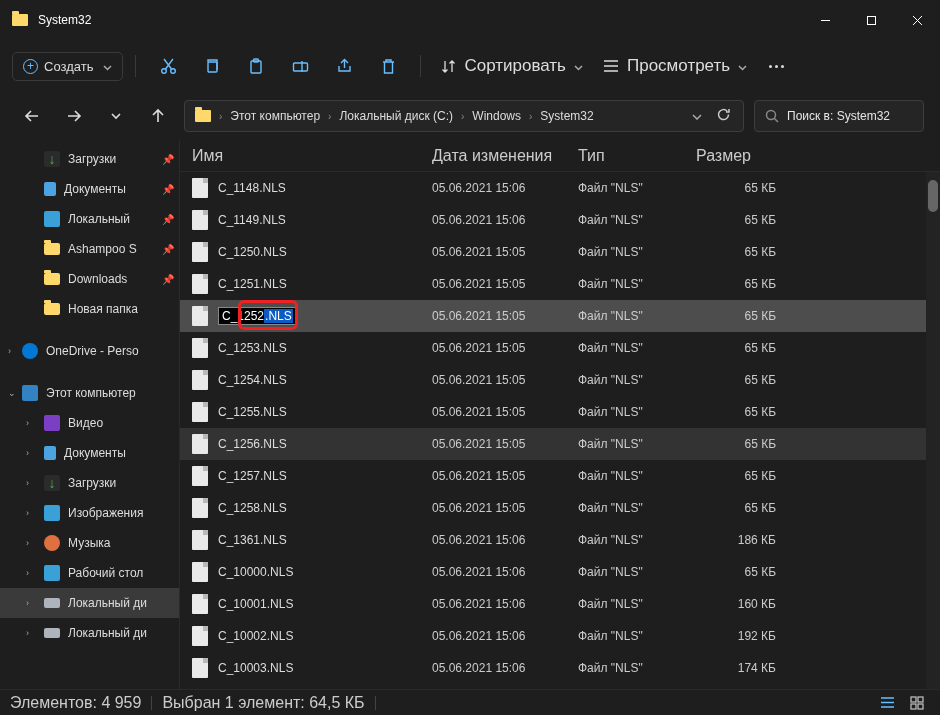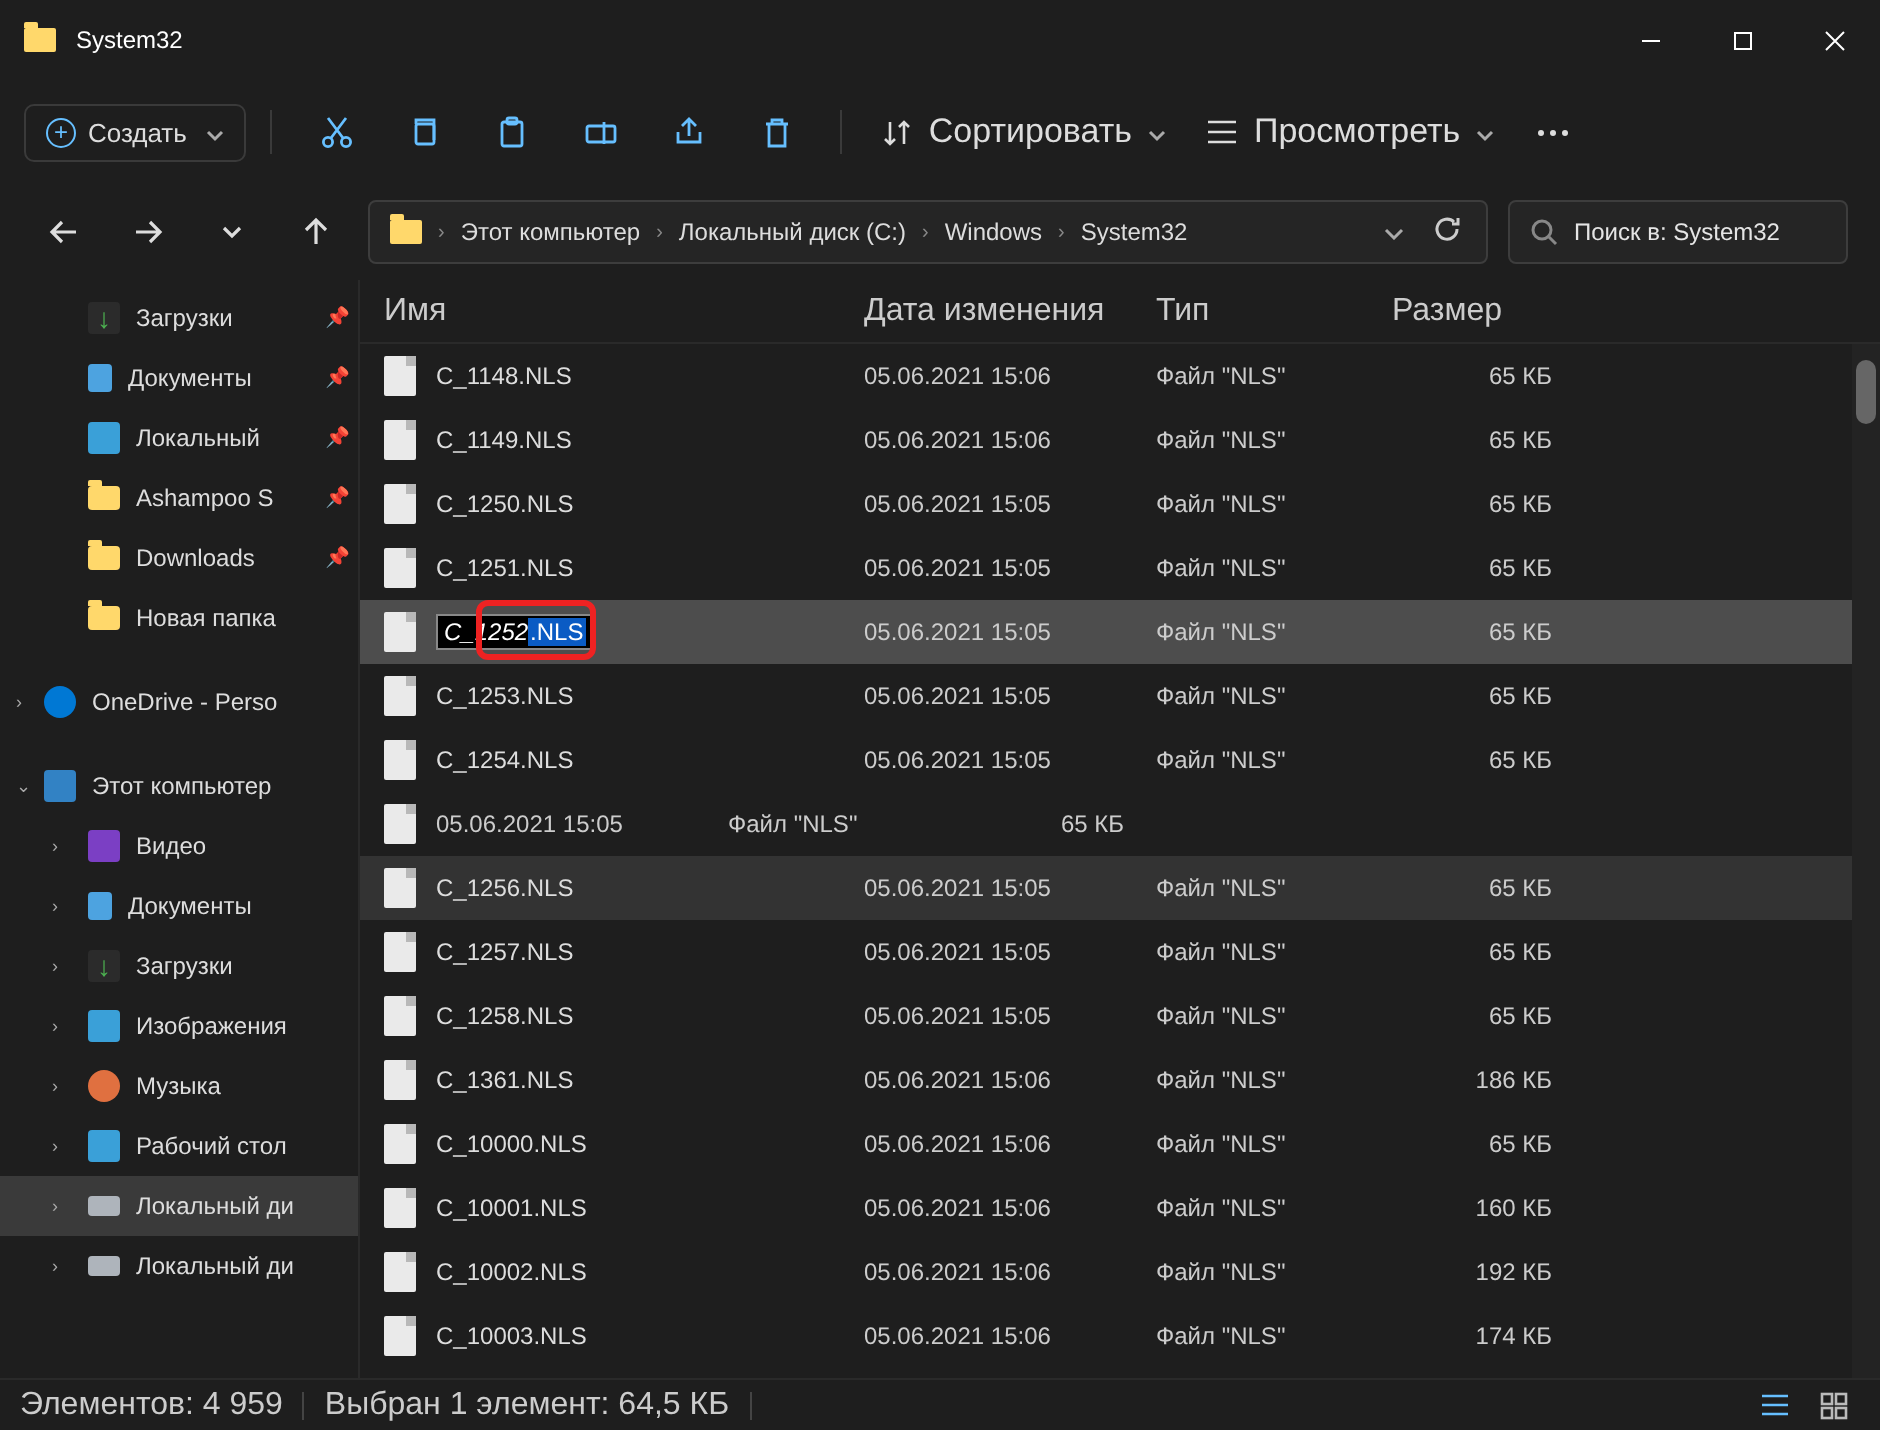--- a/index.html
+++ b/index.html
@@ -79,21 +79,21 @@
 .row.sel { background: #4d4d4d; }
 .row.hov { background: #333; }
 .row .fico { width: 16px; height: 20px; background: #eaeaea; margin-right: 10px; border-radius: 1px; position: relative; flex-shrink: 0; }
 .row .fico::after { content: ''; position: absolute; top: 0; right: 0; width: 5px; height: 5px; background: #b8b8b8; }
 .row .fname { width: 214px; overflow: hidden; white-space: nowrap; }
 .row .fdate { width: 146px; color: #ccc; }
 .row .ftype { width: 118px; color: #ccc; }
 .row .fsize { width: 80px; text-align: right; color: #ccc; }
 
 .rename-wrap { display: inline-flex; align-items: center; background: #000; border: 1px solid #888; padding: 1px 3px; }
-.rename-text { color: #fff; font-style: italic; }
+.rename-text { color: #fff; }
 .rename-sel { background: #0a5bc4; color: #fff; padding: 0 1px; }
 .red-mark { position: absolute; border: 3px solid #e22; border-radius: 6px; pointer-events: none; }
 
 .vscroll { position: absolute; right: 0; top: 32px; bottom: 0; width: 14px; background: #232323; }
 .vscroll .thumb { position: absolute; left: 2px; right: 2px; top: 8px; height: 32px; background: #666; border-radius: 5px; }
 
 
 .status { height: 26px; border-top: 1px solid #2a2a2a; display: flex; align-items: center; padding: 0 10px; font-size: 16px; color: #ccc; gap: 4px; }
 .status .ssep { width: 1px; height: 14px; background: #444; margin: 0 6px; }
 .status .spacer { flex: 1; }
@@ -383,20 +383,21 @@
   </div>
         <div class="row  ">
     <span class="fico"></span>
     <span class="fname"><span>C_1254.NLS</span></span>
     <span class="fdate">05.06.2021 15:05</span>
     <span class="ftype">Файл "NLS"</span>
     <span class="fsize">65 КБ</span>
   </div>
         <div class="row  ">
     <span class="fico"></span>
+    <span class="fname"><span>C_1255.NLS</span></span>
     <span class="fdate">05.06.2021 15:05</span>
     <span class="ftype">Файл "NLS"</span>
     <span class="fsize">65 КБ</span>
   </div>
         <div class="row  hov">
     <span class="fico"></span>
     <span class="fname"><span>C_1256.NLS</span></span>
     <span class="fdate">05.06.2021 15:05</span>
     <span class="ftype">Файл "NLS"</span>
     <span class="fsize">65 КБ</span>

